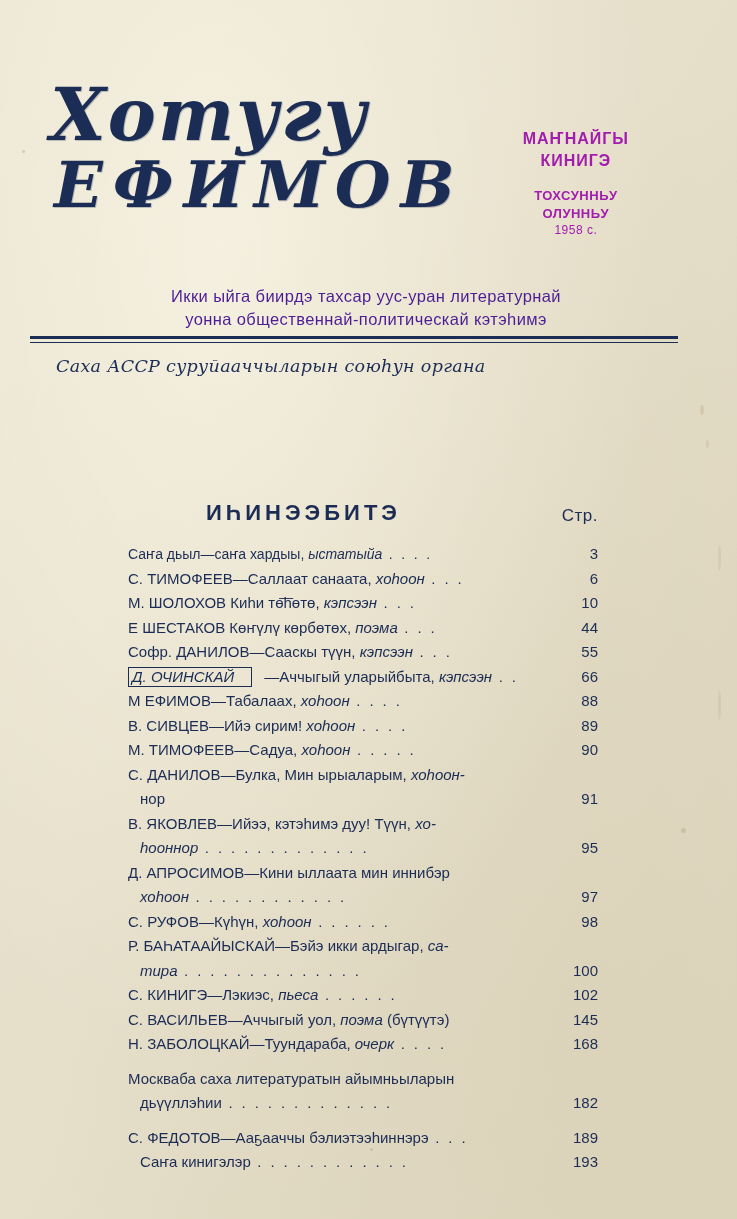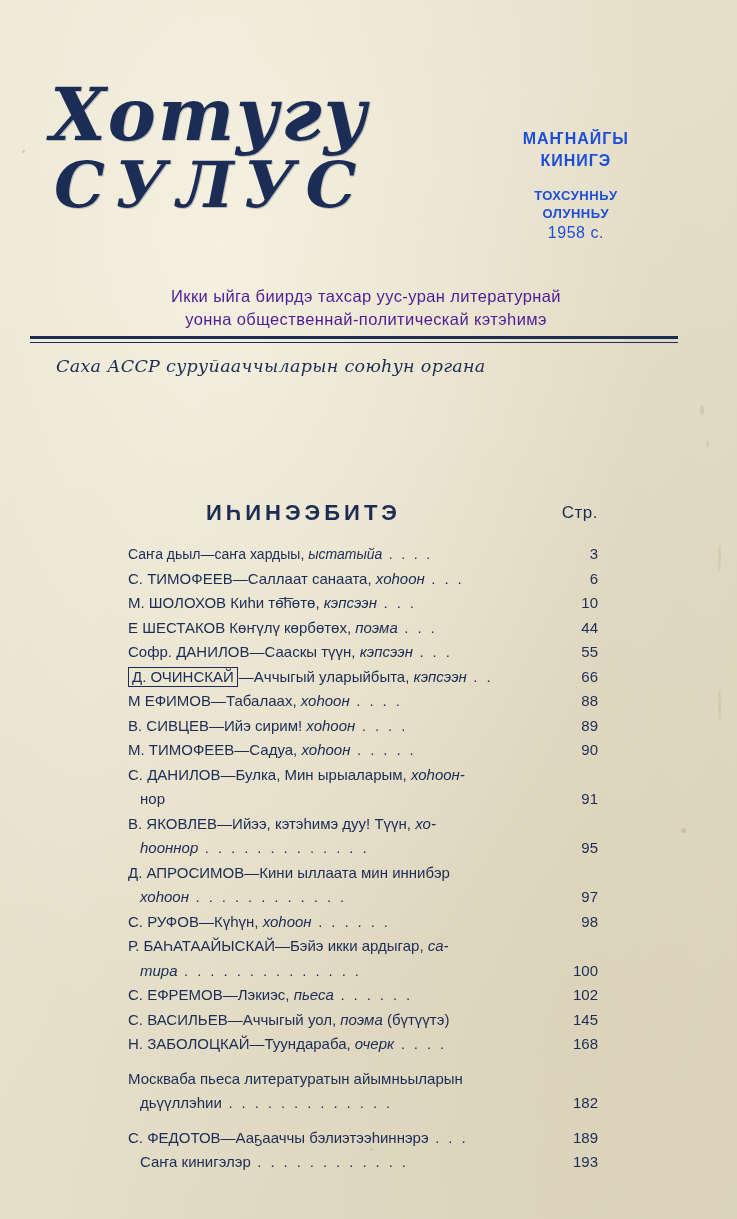--- a/index.html
+++ b/index.html
@@ -61,35 +61,35 @@
     line-height: 66px;
     margin-left: 14px;
     letter-spacing: 10px;
   }
 
   .issue-block {
     position: absolute;
     right: 108px;
     top: 128px;
     text-align: center;
-    color: #1d4ed8;
+    color: #a21caf;
     font-weight: bold;
     line-height: 1.35;
   }
   .issue-block .big {
     font-size: 16px;
     letter-spacing: 1px;
   }
   .issue-block .small {
     font-size: 13px;
     letter-spacing: 0.5px;
     margin-top: 16px;
   }
   .issue-block .year {
-    font-size: 16px;
+    font-size: 12px;
     font-weight: normal;
     letter-spacing: 0.5px;
   }
 
   
   .subtitle {
     position: absolute;
     left: 56px;
     top: 285px;
     width: 620px;
@@ -129,21 +129,21 @@
 
   
   .contents {
     position: absolute;
     left: 128px;
     top: 500px;
     width: 470px;
   }
   .contents-head {
     display: flex;
-    align-items: center;
+    align-items: flex-end;
     justify-content: space-between;
     margin-bottom: 18px;
   }
   .contents-title {
     font-size: 22px;
     font-weight: bold;
     letter-spacing: 4px;
     color: #1b2c55;
     padding-left: 78px;
   }
@@ -182,23 +182,24 @@
   .small-first {
     font-size: 14px;
   }
   .cont-line {
     padding-left: 12px;
   }
 
   .boxed-author {
     display: inline-block;
     border: 1.4px solid #1b2c55;
-    padding: 0 3px 1px 3px;
-    margin-right: 1px;
+    padding: 0 17px 1px 3px;
+    margin-right: 12px;
     line-height: 17px;
+    font-style: italic;
   }
 
   .spacer-row {
     height: 10px;
   }
 </style>
 </head>
 <body>
 
 <div class="paper"></div>
@@ -208,21 +209,21 @@
   <div class="speck" style="left:22px;top:150px;width:3px;height:3px;"></div>
   <div class="speck" style="left:700px;top:405px;width:4px;height:10px;opacity:.35;"></div>
   <div class="speck" style="left:706px;top:440px;width:3px;height:8px;opacity:.3;"></div>
   <div class="speck" style="left:681px;top:828px;width:5px;height:5px;"></div>
   <div class="speck" style="left:718px;top:545px;width:3px;height:26px;opacity:.25;"></div>
   <div class="speck" style="left:718px;top:690px;width:3px;height:30px;opacity:.25;"></div>
   <div class="speck" style="left:370px;top:1148px;width:3px;height:3px;"></div>
 
   <div class="masthead">
     <div class="logo-line logo-1">Хотугу</div>
-    <div class="logo-line logo-2">СУЛУС</div>
+    <div class="logo-line logo-2">ЕФИМОВ</div>
   </div>
 
   <div class="issue-block">
     <div class="big">МАҤНАЙГЫ</div>
     <div class="big">КИНИГЭ</div>
     <div class="small">ТОХСУННЬУ</div>
     <div class="small" style="margin-top:0;">ОЛУННЬУ</div>
     <div class="year">1958 с.</div>
   </div>
 
@@ -310,34 +311,34 @@
         </div>
         <div class="toc-item">
           <div class="toc-text"><span>Р. БАҺАТААЙЫСКАЙ—Бэйэ икки ардыгар, </span><span class="ital">са-</span></div>
           <div class="toc-page"></div>
         </div>
         <div class="toc-item">
           <div class="toc-text cont-line"><span class="ital">тира</span><span class="dots">  . . . . . . . . . . . . . .</span></div>
           <div class="toc-page">100</div>
         </div>
         <div class="toc-item">
-          <div class="toc-text"><span>С. ЕФРЕМОВ—Лэкиэс, </span><span class="ital">пьеса</span><span class="dots"> . . . . . .</span></div>
+          <div class="toc-text"><span>С. КИНИГЭ—Лэкиэс, </span><span class="ital">пьеса</span><span class="dots"> . . . . . .</span></div>
           <div class="toc-page">102</div>
         </div>
         <div class="toc-item">
           <div class="toc-text"><span>С. ВАСИЛЬЕВ—Аччыгый уол, </span><span class="ital">поэма</span><span> (бүтүүтэ)</span></div>
           <div class="toc-page">145</div>
         </div>
         <div class="toc-item">
           <div class="toc-text"><span>Н. ЗАБОЛОЦКАЙ—Туундараба, </span><span class="ital">очерк</span><span class="dots"> . . . .</span></div>
           <div class="toc-page">168</div>
         </div>
         <div class="spacer-row"></div>
         <div class="toc-item">
-          <div class="toc-text"><span>Москваба пьеса  литературатын  айымньыларын</span></div>
+          <div class="toc-text"><span>Москваба саха  литературатын  айымньыларын</span></div>
           <div class="toc-page"></div>
         </div>
         <div class="toc-item">
           <div class="toc-text cont-line"><span>дьүүллэһии</span><span class="dots">  . . . . . . . . . . . . .</span></div>
           <div class="toc-page">182</div>
         </div>
         <div class="spacer-row"></div>
         <div class="toc-item">
           <div class="toc-text"><span>С. ФЕДОТОВ—Ааҕааччы бэлиэтээһиннэрэ</span><span class="dots">  . . .</span></div>
           <div class="toc-page">189</div>

